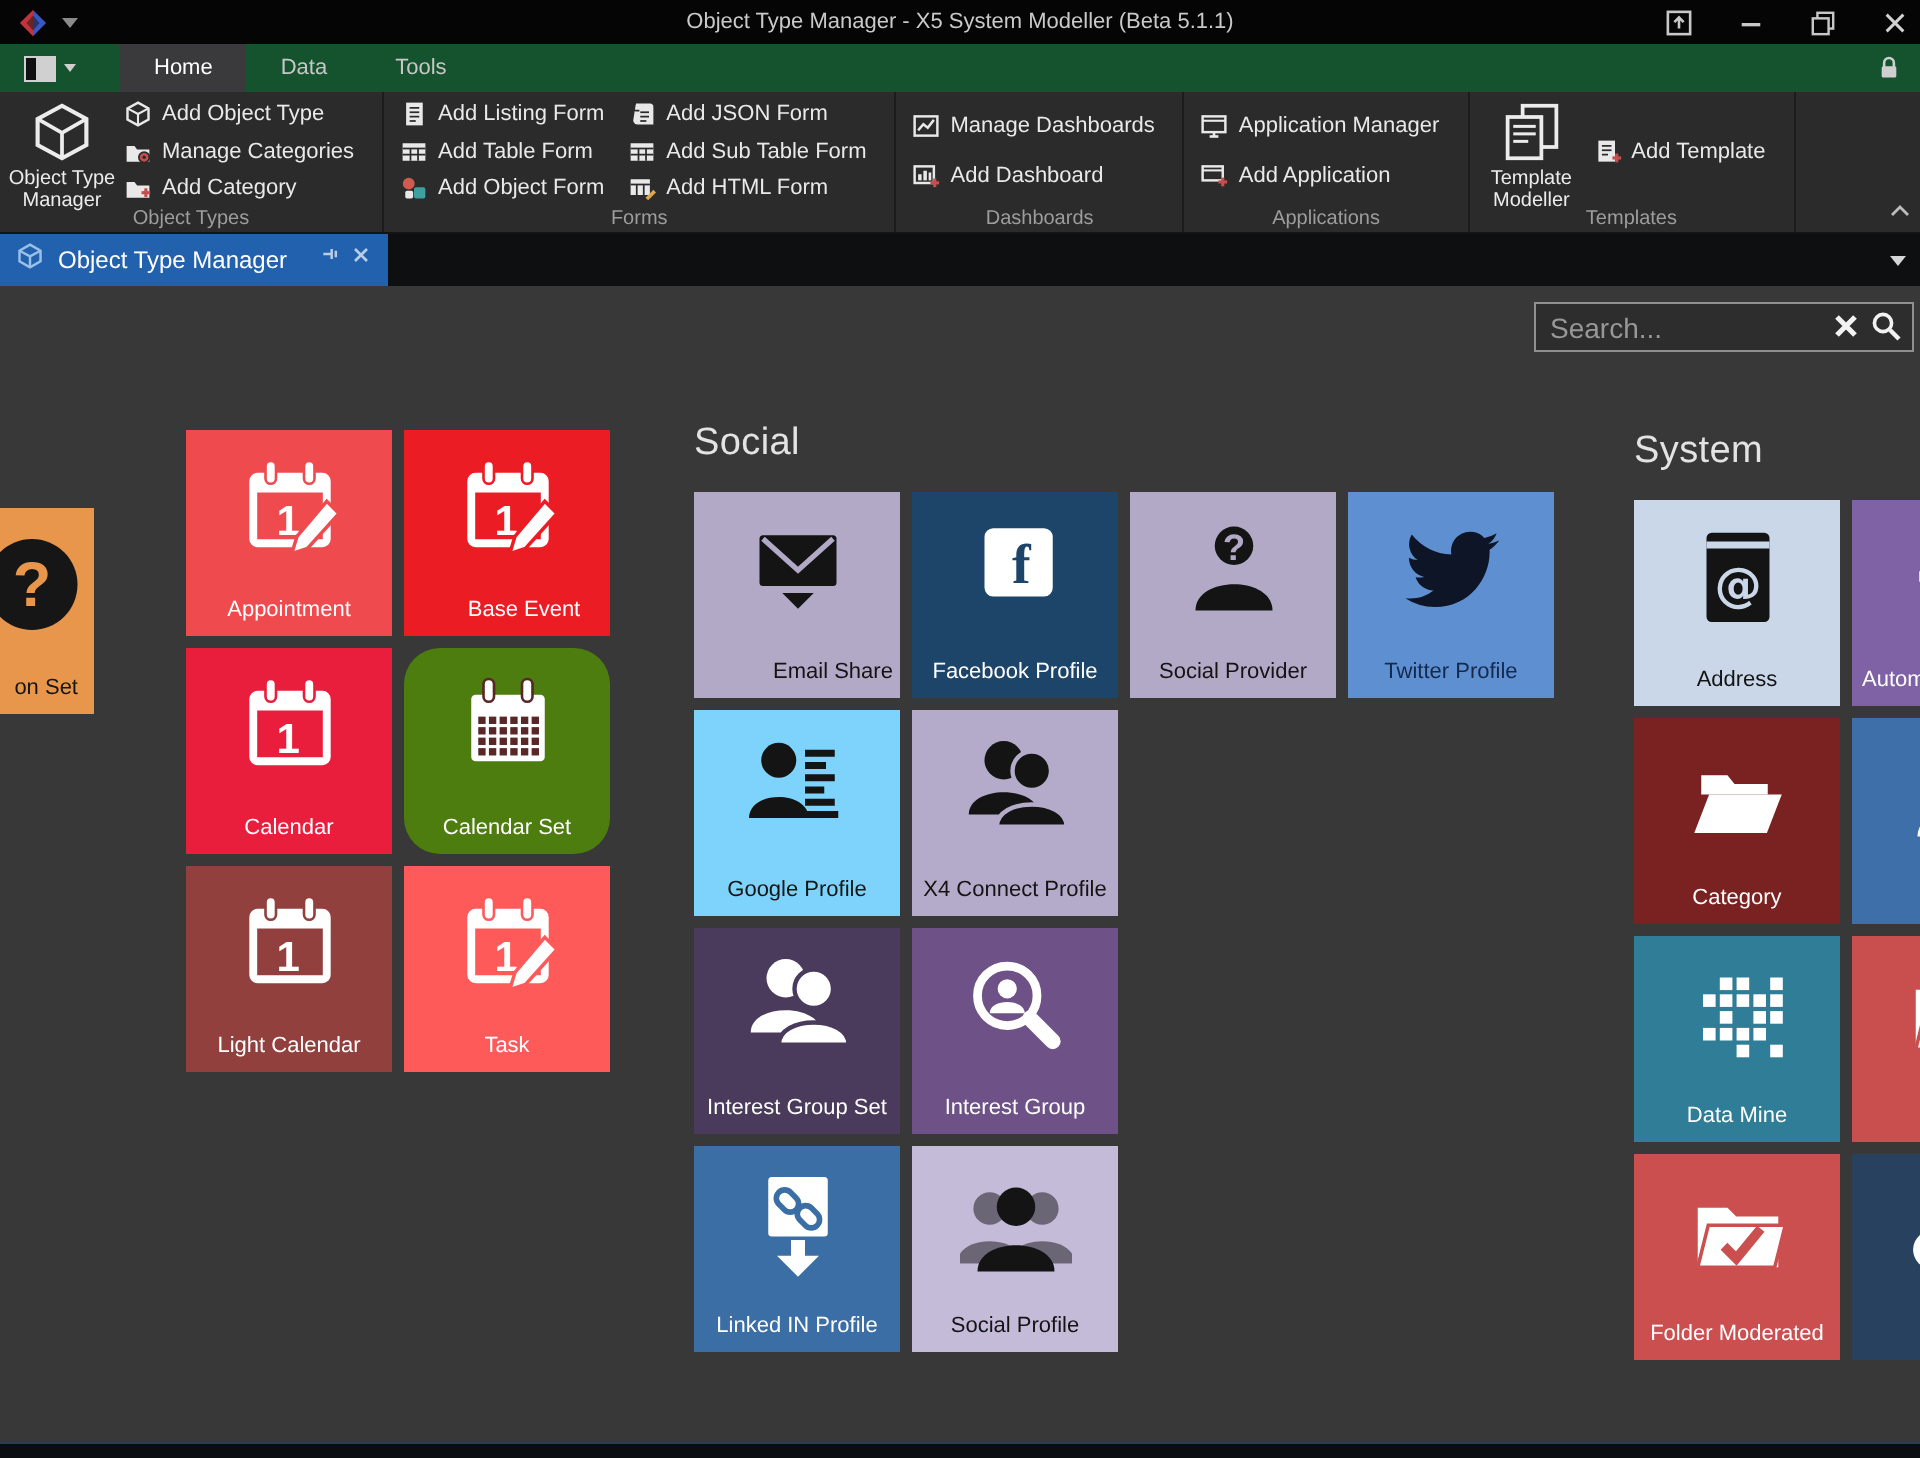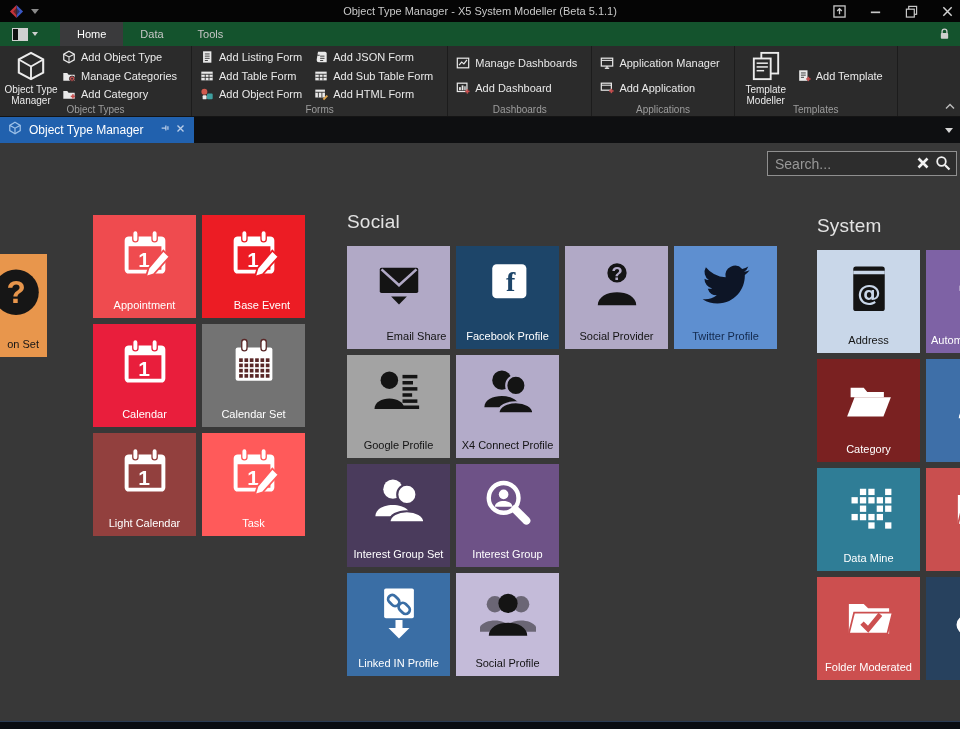--- a/index.html
+++ b/index.html
@@ -454,21 +454,21 @@
                 <svg viewBox="0 0 64 64" width="100%" height="100%">
     <rect x="11" y="13" width="42" height="38" rx="2.5" fill="none" stroke="#ffffff" stroke-width="4.5"></rect>
     <rect x="11" y="13" width="42" height="9" fill="#ffffff"></rect>
     <rect x="18" y="4" width="6" height="13" rx="3" fill="#ffffff" stroke="#e91e3c" stroke-width="1.5"></rect>
     <rect x="40" y="4" width="6" height="13" rx="3" fill="#ffffff" stroke="#e91e3c" stroke-width="1.5"></rect>
     <text x="31" y="46" font-size="24" font-weight="bold" fill="#ffffff" text-anchor="middle" font-family="Liberation Sans, DejaVu Sans, sans-serif">1</text>
     </svg>
               </div>
               <div class="tlabel" style="color: rgb(255, 255, 255);">Calendar</div>
             </div>
-            <div class="tile" style="background: #737373;">
+            <div class="tile" style="background: #4d7c0f; border-radius: 18px;">
               <div class="ticon">
                 <svg viewBox="0 0 64 64" width="100%" height="100%">
                   <rect x="11" y="13" width="42" height="38" rx="2.5" fill="#ffffff"></rect>
         <rect x="18" y="4" width="6" height="13" rx="3" fill="#ffffff" stroke="#5a2727" stroke-width="1.5"></rect>
         <rect x="40" y="4" width="6" height="13" rx="3" fill="#ffffff" stroke="#5a2727" stroke-width="1.5"></rect>
                   <rect x="15" y="25.5" width="4.2" height="4.2" fill="#5a2727"></rect>
                   <rect x="21.1" y="25.5" width="4.2" height="4.2" fill="#5a2727"></rect>
                   <rect x="27.2" y="25.5" width="4.2" height="4.2" fill="#5a2727"></rect>
                   <rect x="33.3" y="25.5" width="4.2" height="4.2" fill="#5a2727"></rect>
                   <rect x="39.4" y="25.5" width="4.2" height="4.2" fill="#5a2727"></rect>
@@ -563,21 +563,21 @@
             <div class="tile" style="background: rgb(94, 143, 208);">
               <div class="ticon">
                 <svg viewBox="0 0 64 64" width="100%" height="100%">
       <path fill="#0d1526" d="M59 14c-2 .9-4.1 1.5-6.3 1.8a11 11 0 0 0 4.8-6 21.8 21.8 0 0 1-7 2.7A11 11 0 0 0 31.6 22 31.2 31.2 0 0 1 9 10.5a11 11 0 0 0 3.4 14.7 10.9 10.9 0 0 1-5-1.4v.2a11 11 0 0 0 8.8 10.8c-1.6.4-3.3.5-5 .2a11 11 0 0 0 10.3 7.6A22 22 0 0 1 5.3 47 31.1 31.1 0 0 0 22.2 52C42.4 52 53.5 35.2 53.5 20.7v-1.4c2.2-1.5 4-3.4 5.5-5.3z"></path>
                 </svg>
               </div>
               <div class="tlabel" style="color: rgb(19, 41, 77);">Twitter Profile</div>
             </div>
           </div>
           <div class="trow">
-            <div class="tile" style="background: #a3a3a3;">
+            <div class="tile" style="background: #7dd3fc;">
               <div class="ticon">
                 <svg viewBox="0 0 64 64" width="100%" height="100%">
       <circle cx="21" cy="15" r="10" fill="#141414"></circle>
       <path d="M4 48 C4 32 38 32 38 48 Z" fill="#141414"></path>
       <rect x="36" y="9" width="17" height="4" fill="#141414"></rect>
       <rect x="36" y="16" width="12" height="4" fill="#141414"></rect>
       <rect x="36" y="23" width="17" height="4" fill="#141414"></rect>
       <rect x="36" y="30" width="11" height="4" fill="#141414"></rect>
       <rect x="36" y="37" width="17" height="4" fill="#141414"></rect>
       <rect x="34" y="44" width="21" height="4" fill="#141414"></rect>

